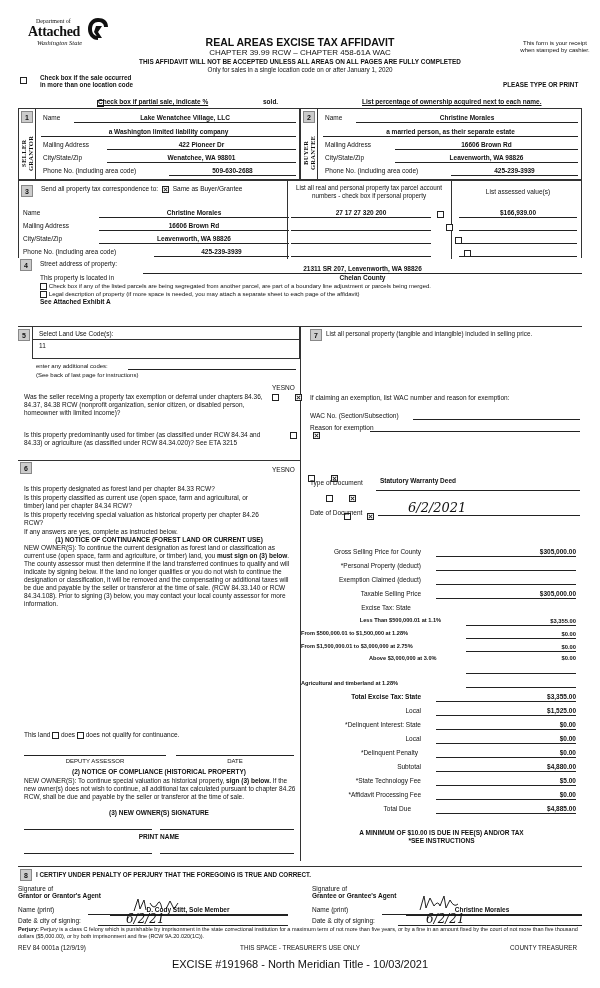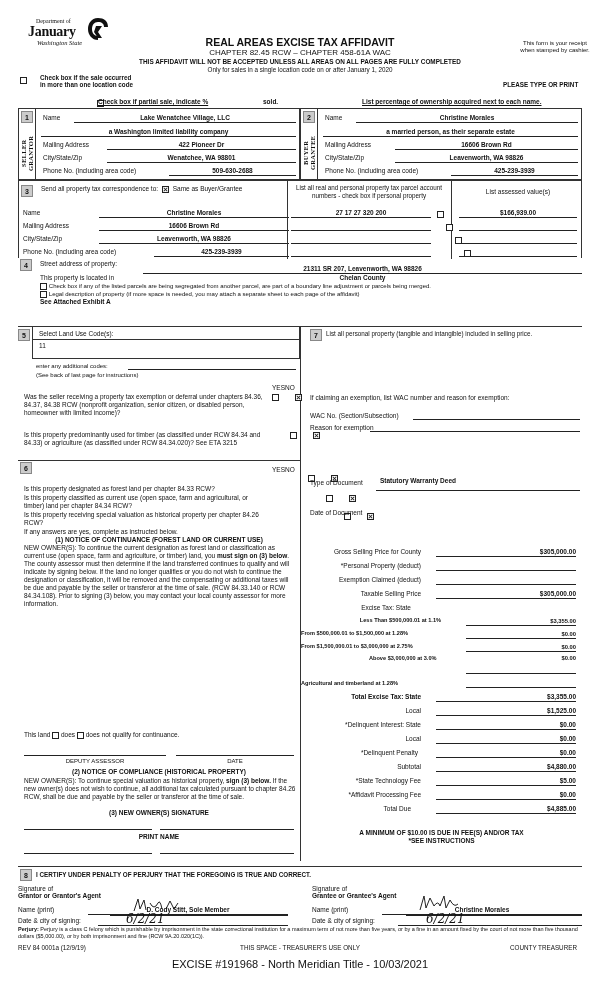--- a/index.html
+++ b/index.html
@@ -23,30 +23,30 @@
   .hand { font-family: "DejaVu Serif", serif; font-style: italic; font-weight: normal; }
 </style>
 </head>
 <body>
 
 
 
 
 <div class="abs" style="left:28px;top:18px;width:80px;height:30px;">
   <div class="abs" style="left:8px;top:0;font-size:6px;font-family:'Liberation Serif',serif;">Department of</div>
-  <div class="abs b" style="left:0;top:6px;font-size:14px;font-family:'Liberation Serif',serif;letter-spacing:-0.3px;">January</div>
+  <div class="abs b" style="left:0;top:6px;font-size:14px;font-family:'Liberation Serif',serif;letter-spacing:-0.3px;">Attached</div>
   <div class="abs" style="left:9px;top:21px;font-size:6.5px;font-style:italic;font-family:'Liberation Serif',serif;">Washington State</div>
   <svg class="abs" style="left:58px;top:-2px;" width="24" height="26" viewBox="0 0 24 26">
     <path d="M12 2 C5 2 2 8 2 13 C2 19 6 24 12 24 L12 20 C8 20 6 17 6 13 C6 9 8 6 12 6 C16 6 18 8 18 11 L22 11 C22 5 18 2 12 2 Z" fill="#111"></path>
     <path d="M10 10 L16 10 L12 16 L16 22 L12 22 L8 16 Z" fill="#111"></path>
   </svg>
 </div>
 
 <div class="abs c b" style="left:150px;top:36px;width:300px;font-size:10.5px;">REAL AREAS EXCISE TAX AFFIDAVIT</div>
-<div class="abs c" style="left:150px;top:48px;width:300px;font-size:8px;">CHAPTER 82.45 RCW – CHAPTER 458-61A WAC</div>
+<div class="abs c" style="left:150px;top:48px;width:300px;font-size:8px;">CHAPTER 39.99 RCW – CHAPTER 458-61A WAC</div>
 <div class="abs c b" style="left:100px;top:58px;width:400px;font-size:6.4px;">THIS AFFIDAVIT WILL NOT BE ACCEPTED UNLESS ALL AREAS ON ALL PAGES ARE FULLY COMPLETED</div>
 <div class="abs c" style="left:150px;top:66px;width:300px;font-size:6.3px;">Only for sales in a single location code on or after January 1, 2020</div>
 <div class="abs c" style="left:510px;top:40px;width:90px;font-size:6px;">This form is your receipt</div>
 <div class="abs c" style="left:510px;top:47px;width:90px;font-size:6px;">when stamped by cashier.</div>
 
 <span class="cb abs" style="left:20px;top:76px;"></span>
 <div class="abs b" style="left:40px;top:74px;font-size:6.3px;">Check box if the sale occurred</div>
 <div class="abs b" style="left:40px;top:81px;font-size:6.3px;">in more than one location code</div>
 <div class="abs b" style="left:503px;top:81px;font-size:6.3px;">PLEASE TYPE OR PRINT</div>
 
@@ -222,20 +222,21 @@
   <div class="para" style="left:292px;top:67px;width:270px;">If claiming an exemption, list WAC number and reason for exemption:</div>
   <div class="lbl" style="left:292px;top:85px;">WAC No. (Section/Subsection)</div>
   <div class="abs line" style="left:395px;top:92px;width:167px;"></div>
   <div class="lbl" style="left:292px;top:97px;">Reason for exemption</div>
   <div class="abs line" style="left:352px;top:104px;width:210px;"></div>
 
   <div class="lbl" style="left:292px;top:152px;">Type of Document</div>
   <div class="lbl b" style="left:362px;top:150px;">Statutory Warranty Deed</div>
   <div class="abs line" style="left:358px;top:163px;width:204px;"></div>
   <div class="lbl" style="left:292px;top:182px;">Date of Document</div>
+  <div class="val hand" style="left:360px;top:173px;width:202px;height:16px;font-size:13px;line-height:16px;text-align:left;padding-left:30px;">6/2/2021</div>
 
   
   <div class="abs" style="left:283px;top:215px;width:281px;height:300px;">
     <div class="lbl r" style="left:0;top:6px;width:120px;">Gross Selling Price for County</div>
     <div class="valr" style="left:135px;top:5px;width:140px;">$305,000.00</div>
     <div class="lbl r" style="left:0;top:20px;width:120px;">*Personal Property (deduct)</div>
     <div class="valr" style="left:135px;top:19px;width:140px;"></div>
     <div class="lbl r" style="left:0;top:34px;width:120px;">Exemption Claimed (deduct)</div>
     <div class="valr" style="left:135px;top:33px;width:140px;"></div>
     <div class="lbl r" style="left:0;top:48px;width:120px;">Taxable Selling Price</div>

